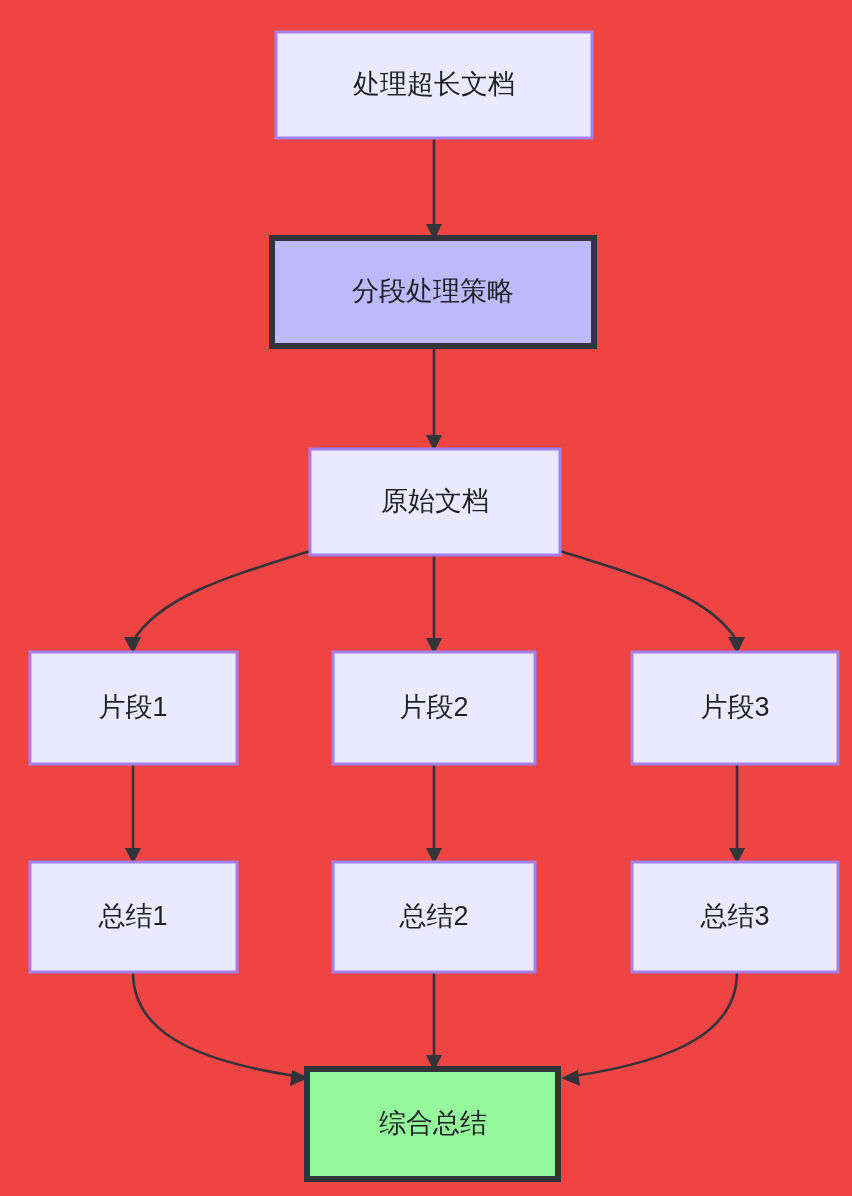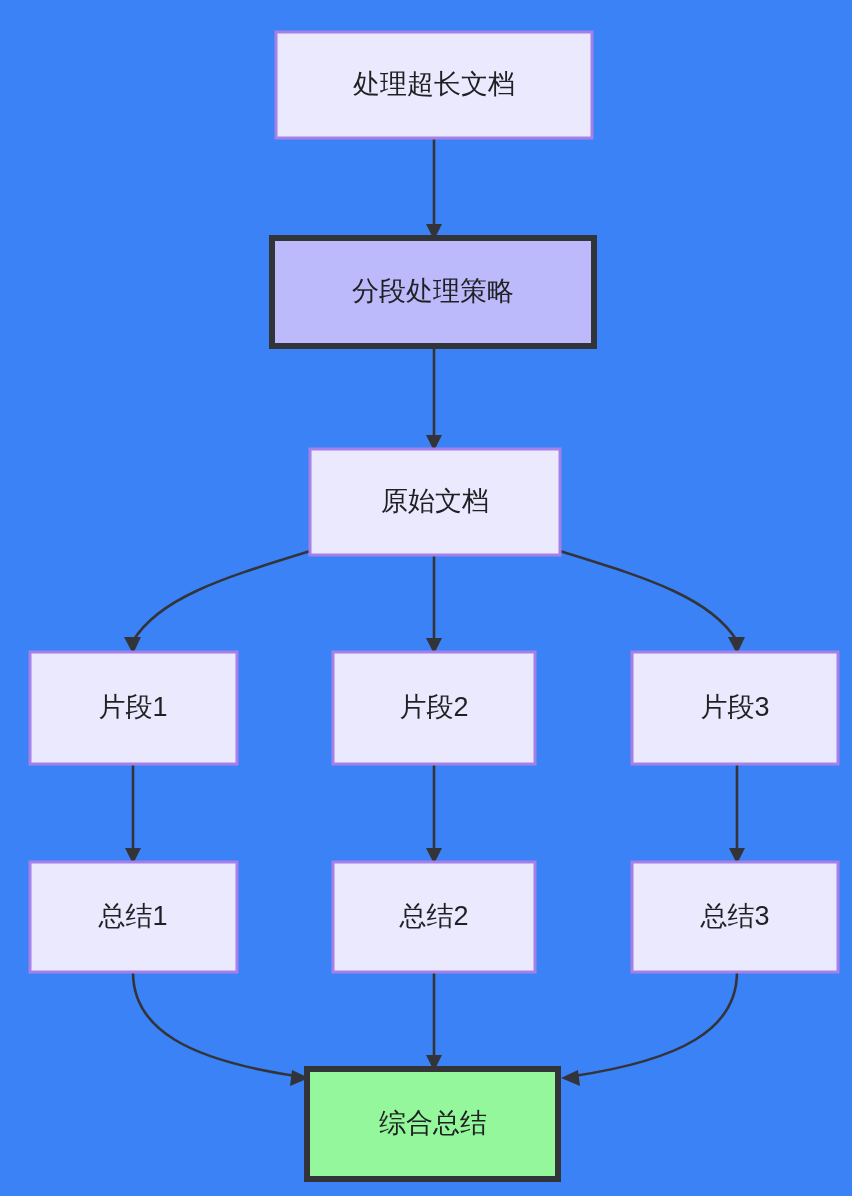--- a/index.html
+++ b/index.html
@@ -10,21 +10,21 @@
   body {
     width: 852px;
     height: 1196px;
     font-family: "Liberation Sans", "DejaVu Sans", sans-serif;
     overflow: hidden;
   }
   #flowchart-root {
     position: relative;
     width: 852px;
     height: 1196px;
-    background: #3b82f6;
+    background: #ef4444;
   }
   svg.diagram {
     display: block;
     width: 852px;
     height: 1196px;
   }
   .node-label {
     font-family: "Liberation Sans", "DejaVu Sans", sans-serif;
     font-size: 27px;
     fill: #1f2023;

